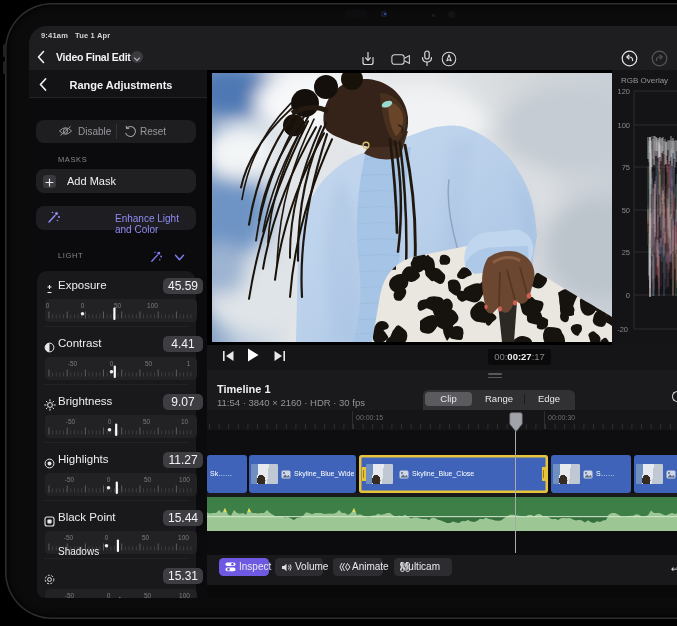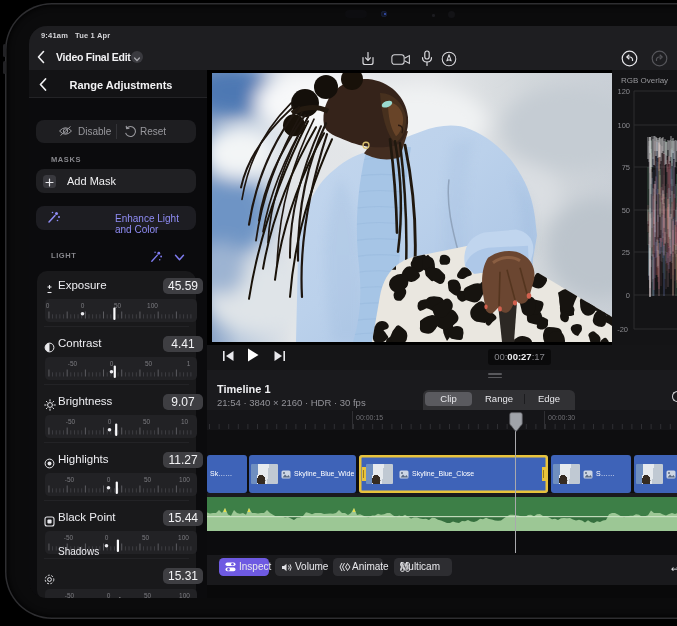--- a/index.html
+++ b/index.html
@@ -18,21 +18,21 @@
   #status { position:absolute; left:41px; top:31px; font-size:7.5px; font-weight:bold; color:#d4d4d8; letter-spacing:0.2px; }
   #navtitle { position:absolute; left:56px; top:51px; font-size:10.5px; font-weight:bold; letter-spacing:-0.25px; color:#f2f2f4; }
   
   #panel { position:absolute; left:29px; top:70px; width:178px; height:530px; background:#0b0b0d; }
   #phead { position:absolute; left:29px; top:70px; width:178px; height:28px; background:#131315; border-bottom:1px solid #232326; }
   #ptitle { position:absolute; left:66px; top:79px; width:110px; text-align:center; font-size:11px; font-weight:bold; color:#f2f2f4; }
   .rowbtn { position:absolute; left:36px; width:160px; border-radius:8px; }
   #disreset { top:120px; height:23px; background:#1e1e21; }
   #disreset .dv { position:absolute; left:80px; top:4px; width:1px; height:15px; background:#333337; }
   .btnlab { position:absolute; top:126px; font-size:10px; color:#98989d; }
-  #maskslab, #lightlab { position:absolute; left:51px; font-size:7.5px; color:#87878c; letter-spacing:0.6px;font-weight:bold; }
+  #maskslab, #lightlab { position:absolute; left:58px; font-size:7.5px; color:#87878c; letter-spacing:0.6px; }
   #addmask { top:169px; height:24px; background:#202023; }
   #enhance { top:206px; height:24px; background:#1d1d22; }
   #enhance span { position:absolute; left:34px; top:6.5px; font-size:10px; color:#8f8cf4;padding-left:45px; }
   #slcard { position:absolute; left:37px; top:271px; width:159px; height:329px; background:#19191b; border-radius:10px; }
   .sl-ic { position:absolute; left:44px; width:12px; height:12px; }
   .sl-name { position:absolute; left:58px; color:#eeeef2; font-weight:400; }
   .sl-val { position:absolute; left:147px; width:40px; height:16.5px; background:#3e3e42; border-radius:5px;
             color:#f4f4f6; font-size:12px; text-align:center; line-height:16.5px;margin-left:16px; }
   .ruler { position:absolute; left:44.5px; }
   .rlab { font-family:"Liberation Sans",sans-serif; font-size:6.5px; fill:#7c7c81; }
@@ -958,21 +958,21 @@
     <svg class="abs" style="left:273px;top:350px" width="13" height="12" viewBox="0 0 13 12" fill="#e8e8ec">
           <rect x="10.4" y="1" width="1.6" height="10"></rect>
           <path d="M1.5 1 L9 6 L1.5 11 Z"></path>
         </svg>
     <div id="tc"><span>00:</span><b>00:27</b><span>:17</span></div>
 
     <div id="tl"></div>
     <div class="abs" style="left:488px;top:373px;width:14px;height:1.5px;background:#58585c;border-radius:1px;"></div>
     <div class="abs" style="left:488px;top:376.5px;width:14px;height:1.5px;background:#58585c;border-radius:1px;"></div>
     <div id="tlname">Timeline 1</div>
-    <div id="tlsub">21:54 · 3840 × 2160 · HDR · 30 fps</div>
+    <div id="tlsub">11:54 · 3840 × 2160 · HDR · 30 fps</div>
     <div id="seg">
           <div id="segsel"></div>
       <div class="segi" style="left:2px;width:47px;">Clip</div>
       <div class="segi" style="left:51px;width:50px;">Range</div>
       <div class="abs" style="left:101px;top:3.5px;width:1px;height:10.5px;background:#1c1c1f;"></div>
       <div class="segi" style="left:102px;width:48px;">Edge</div>
     </div>
     <div id="tlruler"></div>
     <svg class="abs" style="left:207px;top:410px" width="477" height="20" viewBox="0 0 477 20">
       <g transform="translate(-207,-410)">

